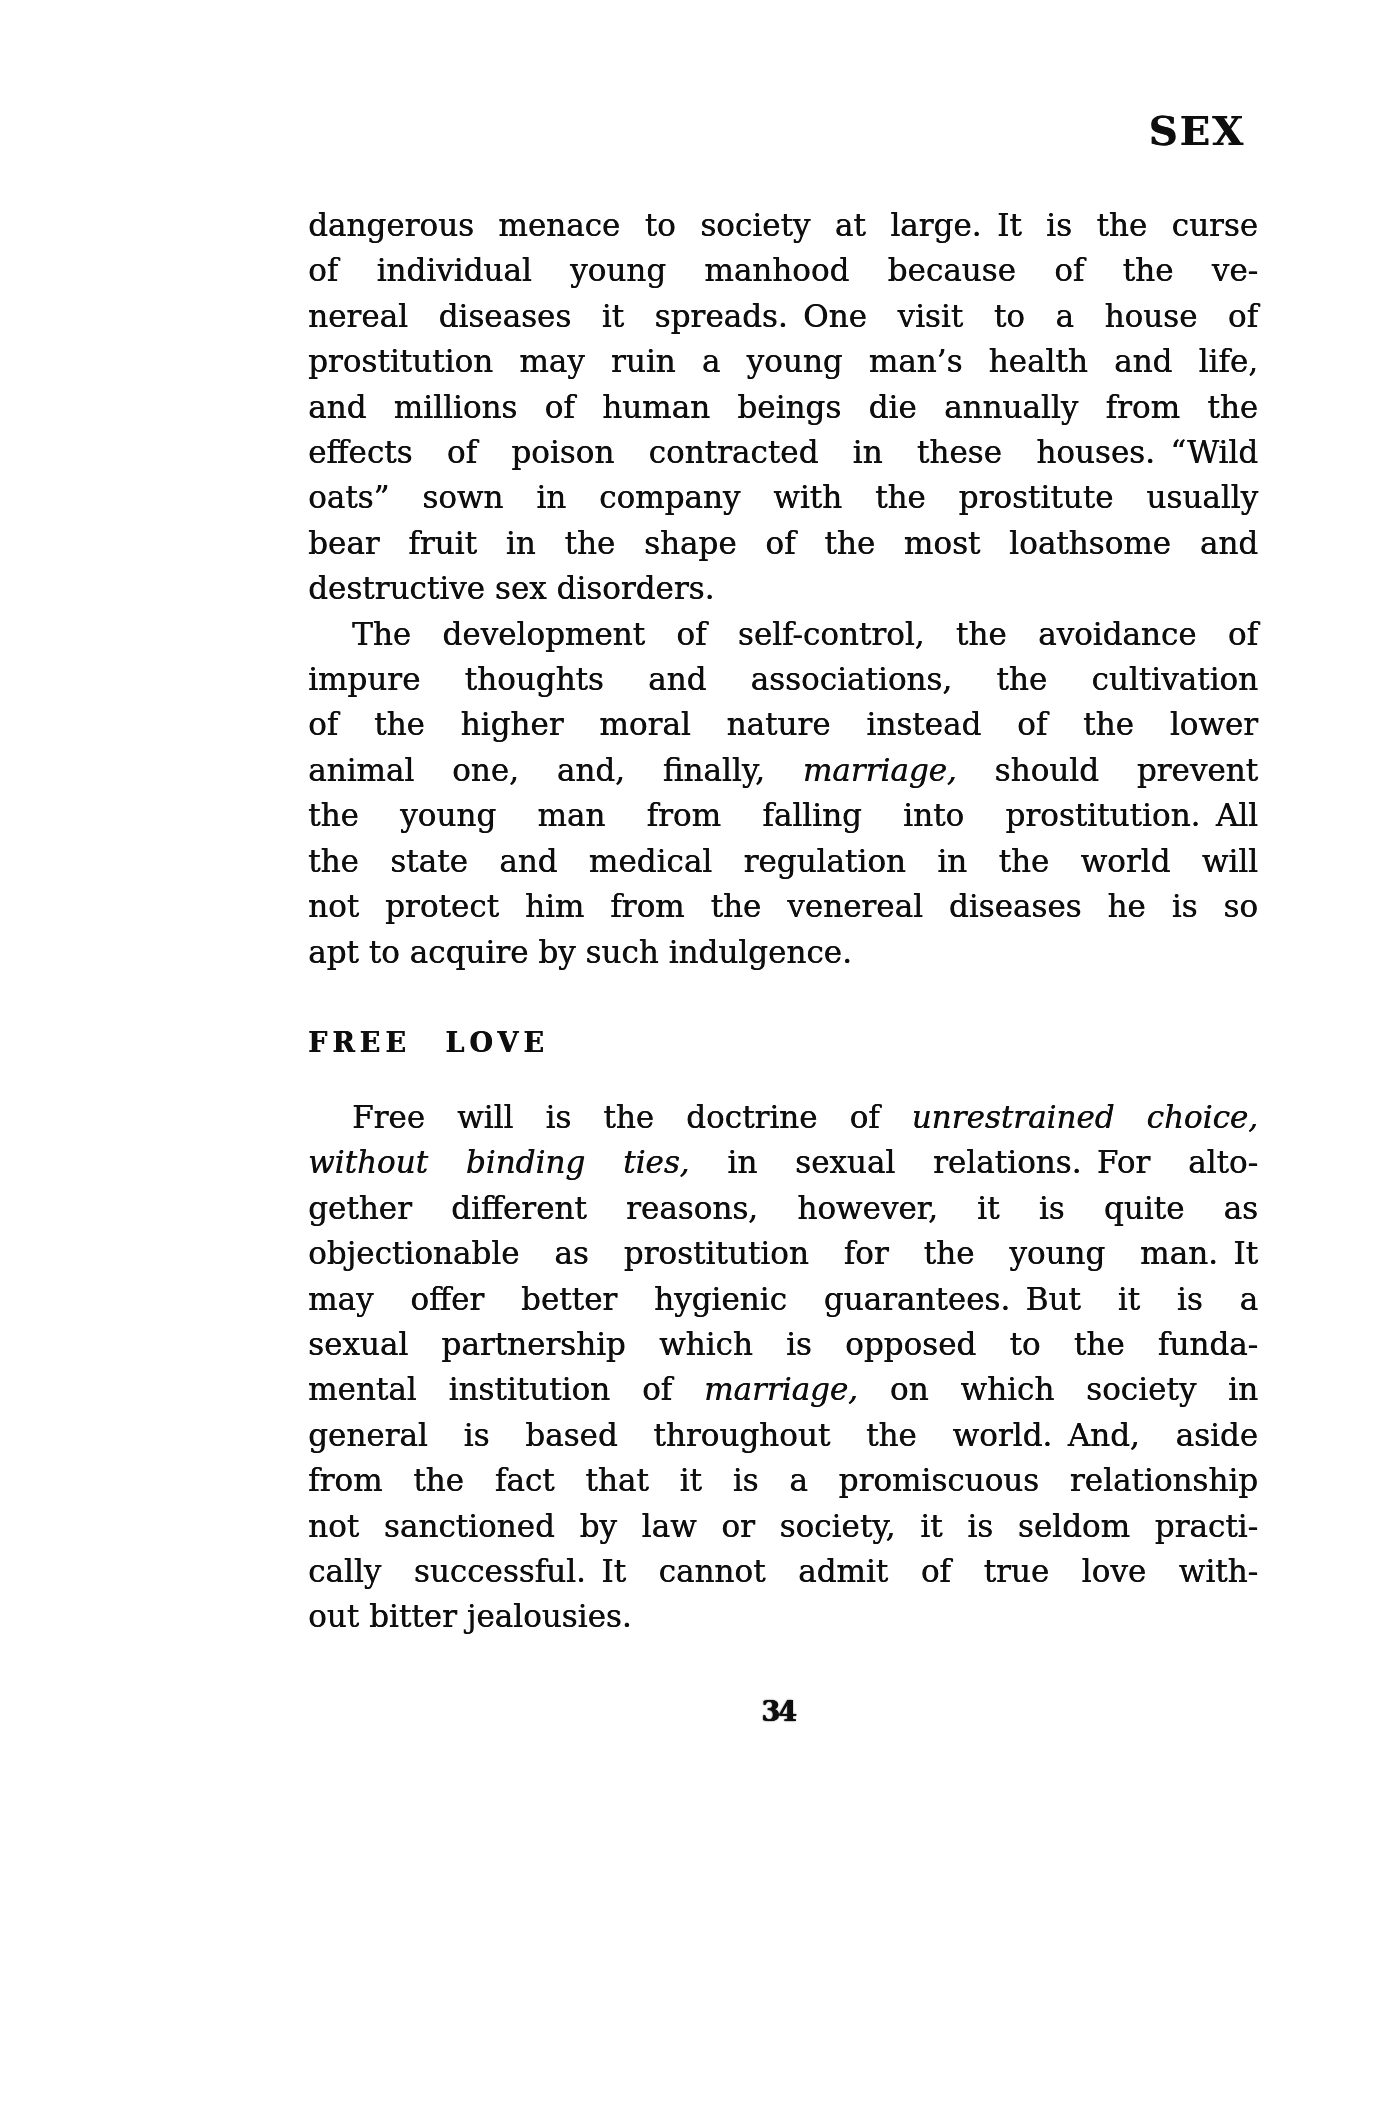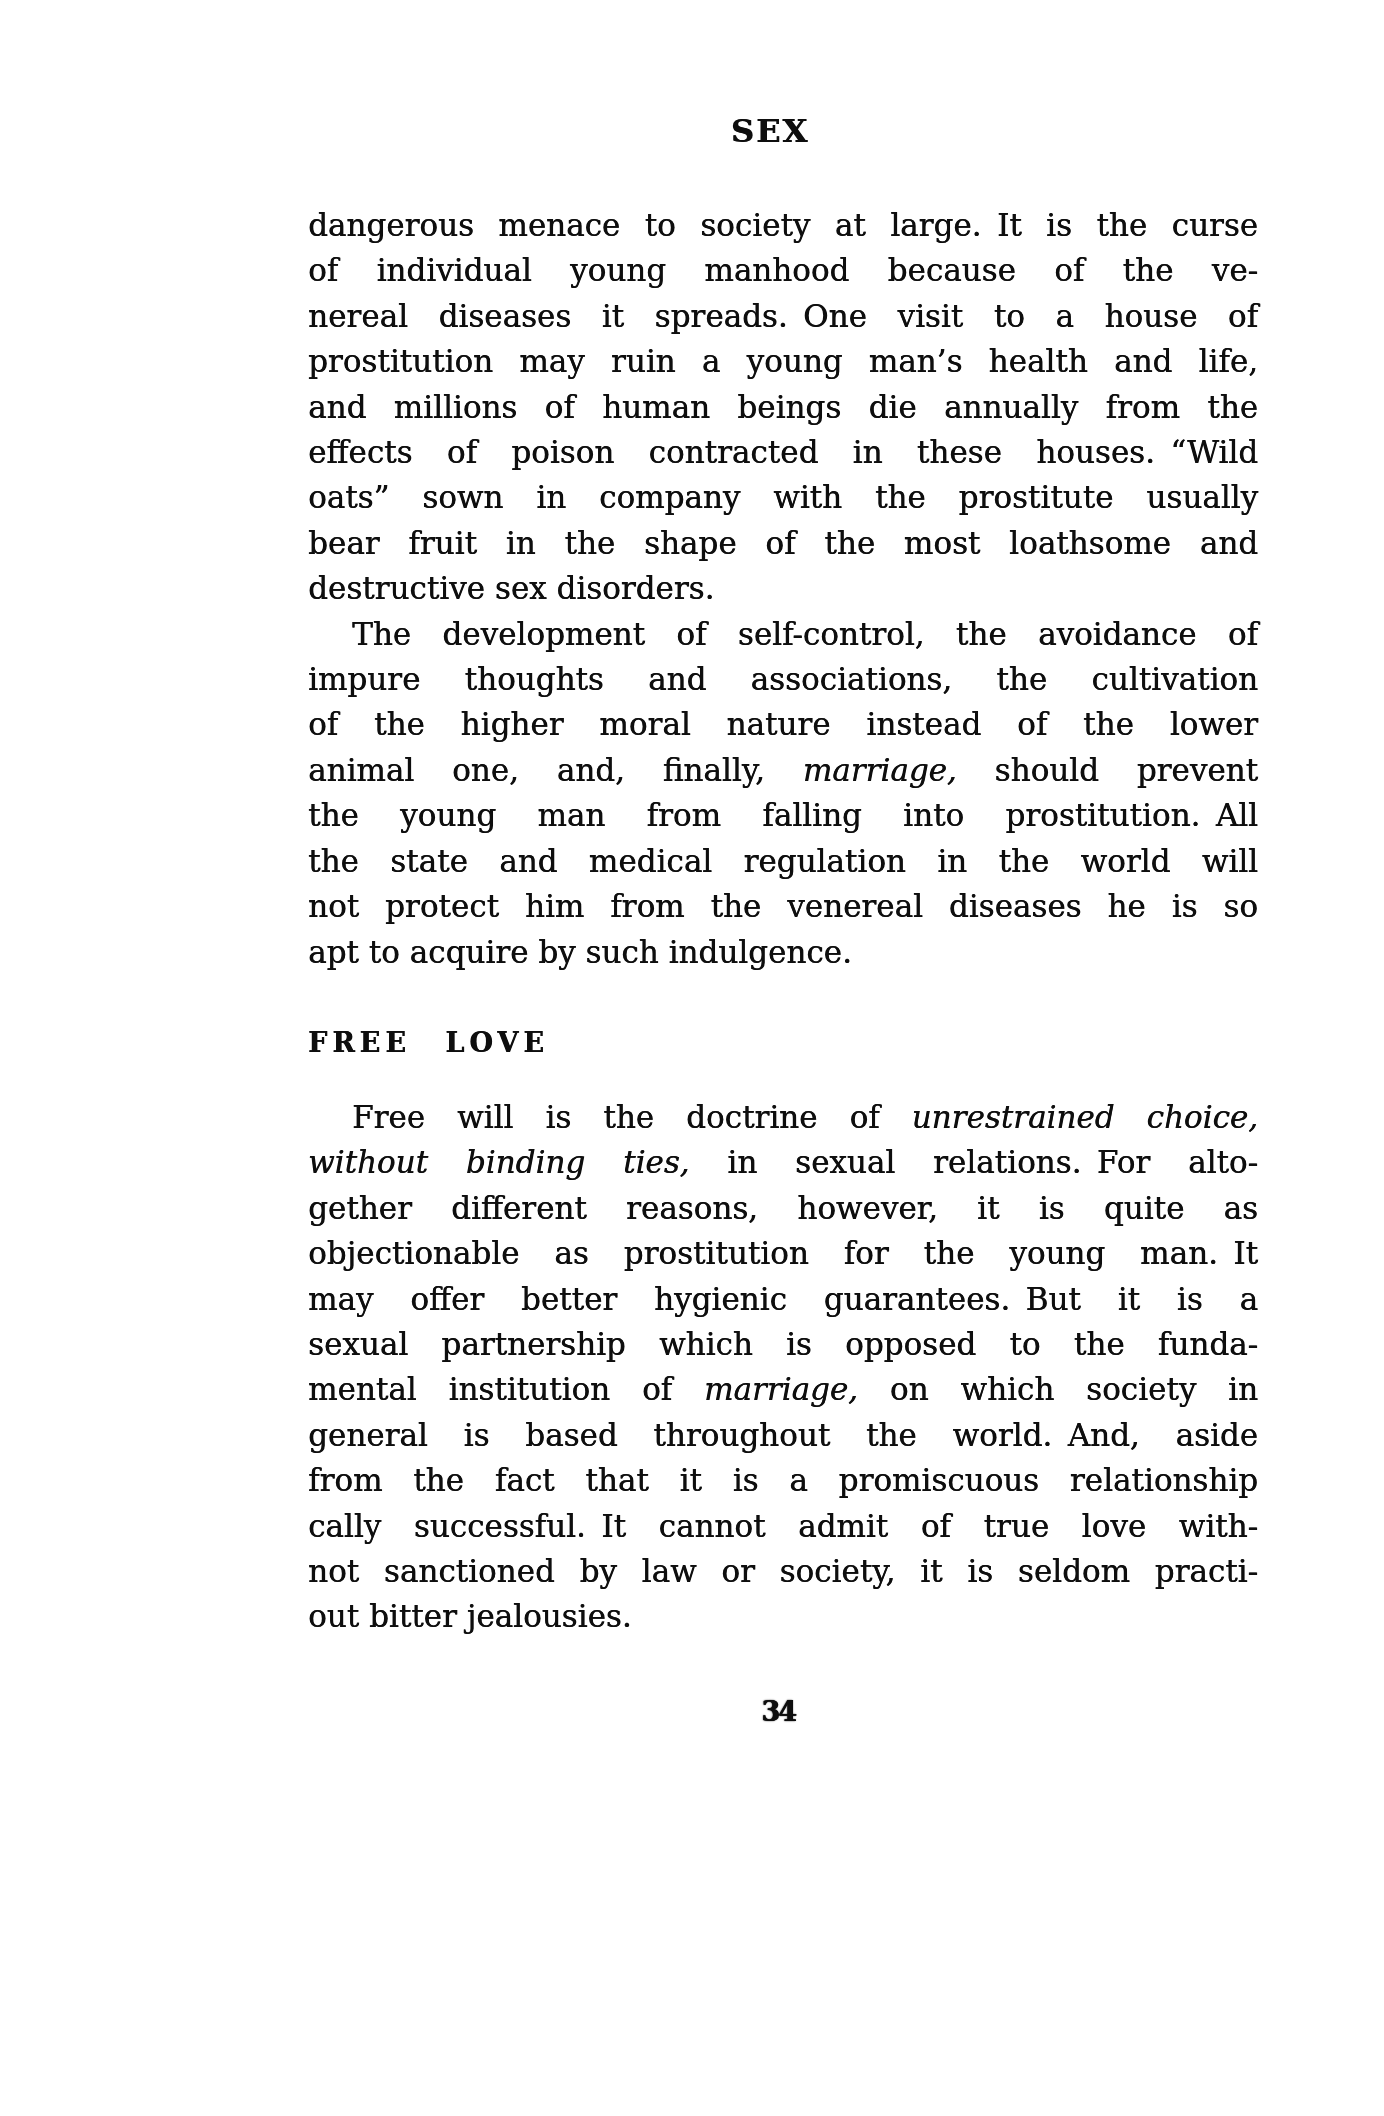--- a/index.html
+++ b/index.html
@@ -14,22 +14,22 @@
     background: #ffffff;
     color: #0e0e0e;
     font-family: "DejaVu Serif", "Liberation Serif", serif;
     overflow: hidden;
   }
   .running-head {
     position: absolute;
     top: 108px;
     left: 295px;
     width: 950px;
-    text-align: center;
-    font-size: 32px;
+    text-align: right;
+    font-size: 40px;
     font-weight: 700;
     letter-spacing: 2px;
     line-height: 46px;
     text-shadow: 0.6px 0 0 currentColor;
   }
   .text-block {
     position: absolute;
     top: 203px;
     left: 308px;
     width: 950px;
@@ -101,20 +101,20 @@
       <div class="paragraph">
         <div class="line indent"><span>Free will is the doctrine of </span><em>unrestrained choice,</em></div>
         <div class="line"><em>without binding ties,</em><span> in sexual relations. For alto-</span></div>
         <div class="line"><span>gether different reasons, however, it is quite as</span></div>
         <div class="line"><span>objectionable as prostitution for the young man. It</span></div>
         <div class="line"><span>may offer better hygienic guarantees. But it is a</span></div>
         <div class="line"><span>sexual partnership which is opposed to the funda-</span></div>
         <div class="line"><span>mental institution of </span><em>marriage,</em><span> on which society in</span></div>
         <div class="line"><span>general is based throughout the world. And, aside</span></div>
         <div class="line"><span>from the fact that it is a promiscuous relationship</span></div>
+        <div class="line"><span>not sanctioned by law or society, it is seldom practi-</span></div>
         <div class="line"><span>cally successful. It cannot admit of true love with-</span></div>
-        <div class="line"><span>not sanctioned by law or society, it is seldom practi-</span></div>
         <div class="line last"><span>out bitter jealousies.</span></div>
       </div>
     </div>
 
   <div class="page-number">34</div>
 </div>
 
 </body></html>

